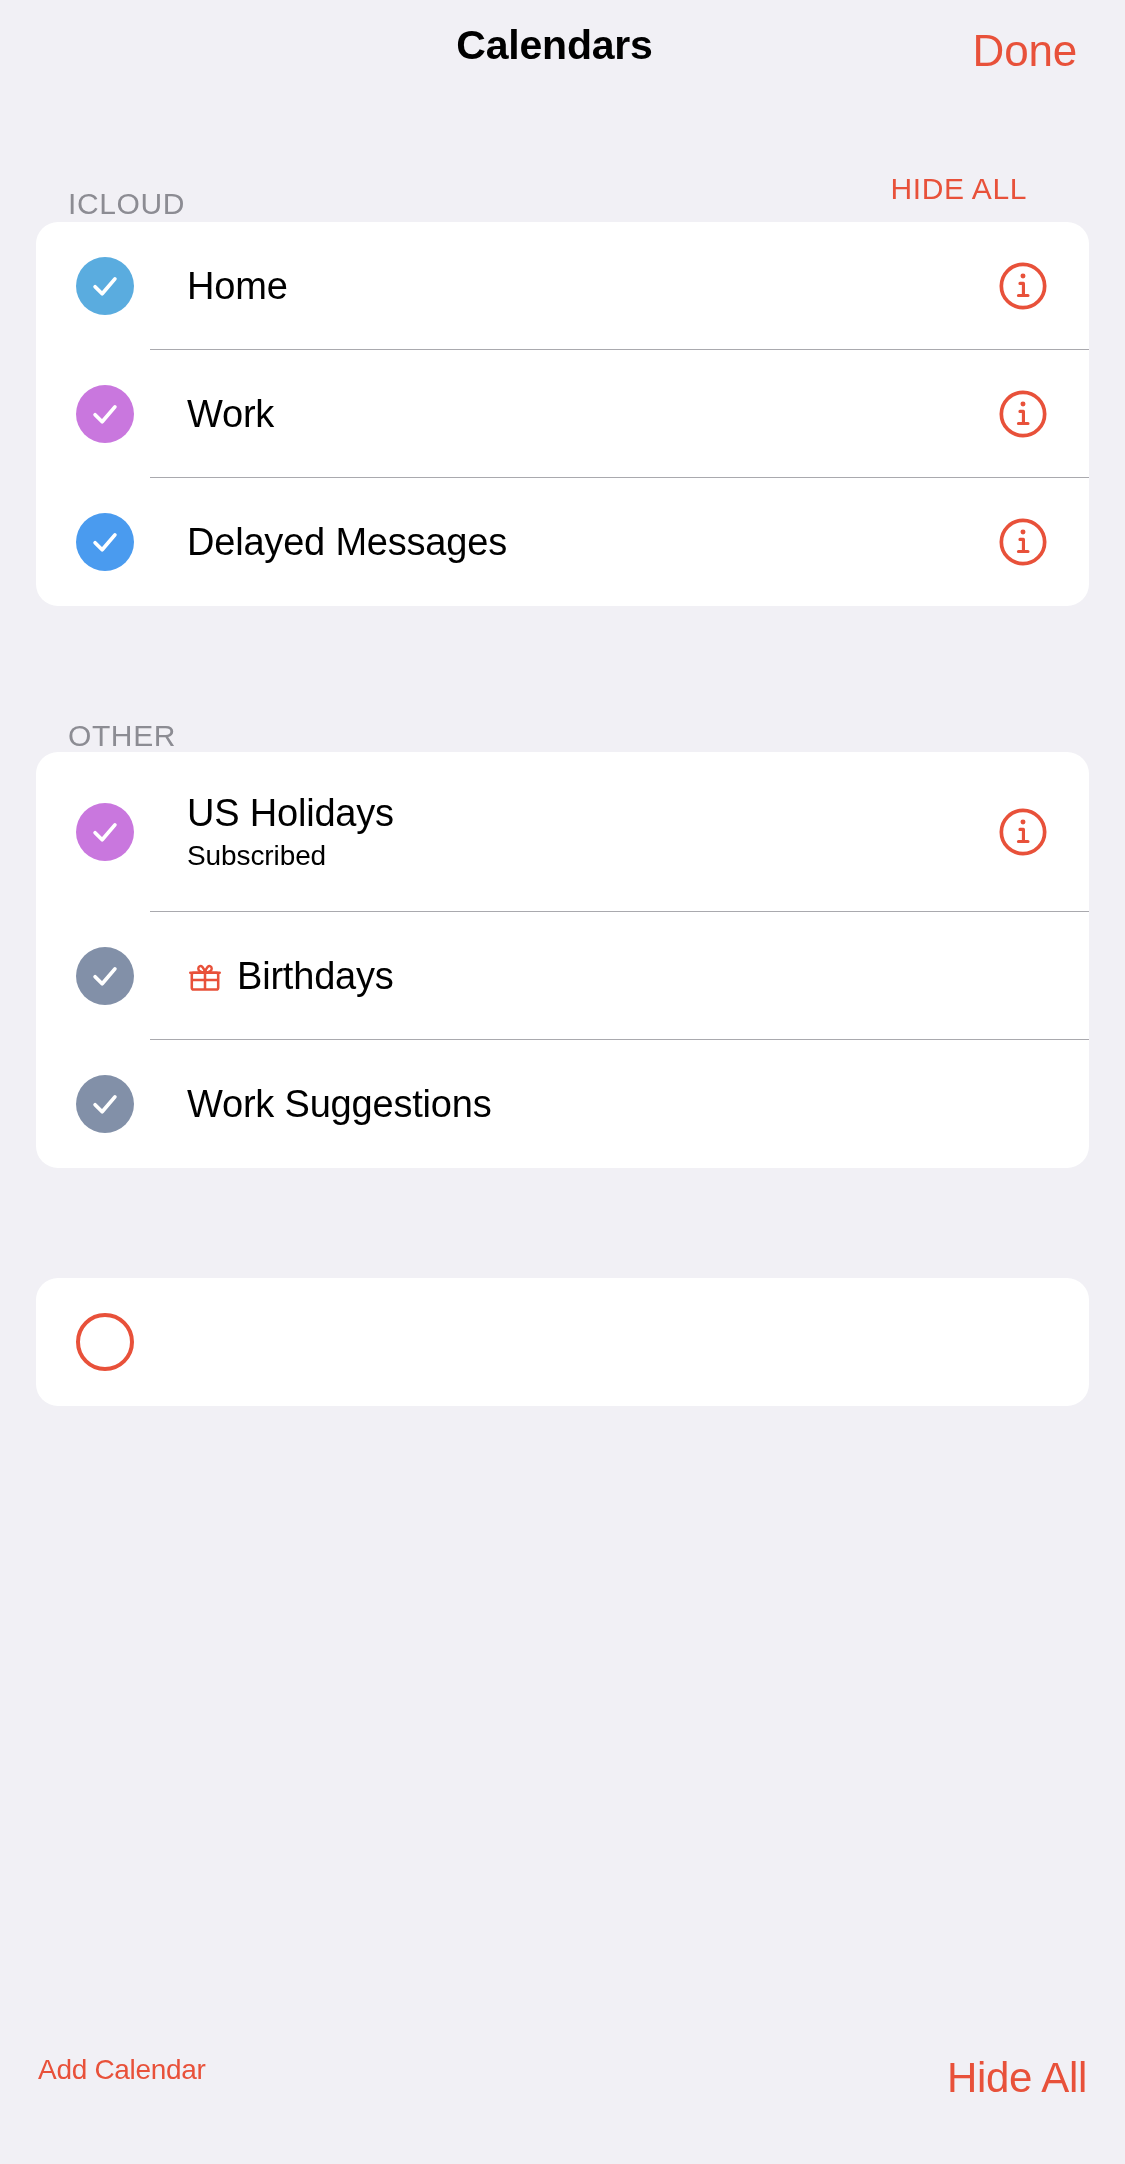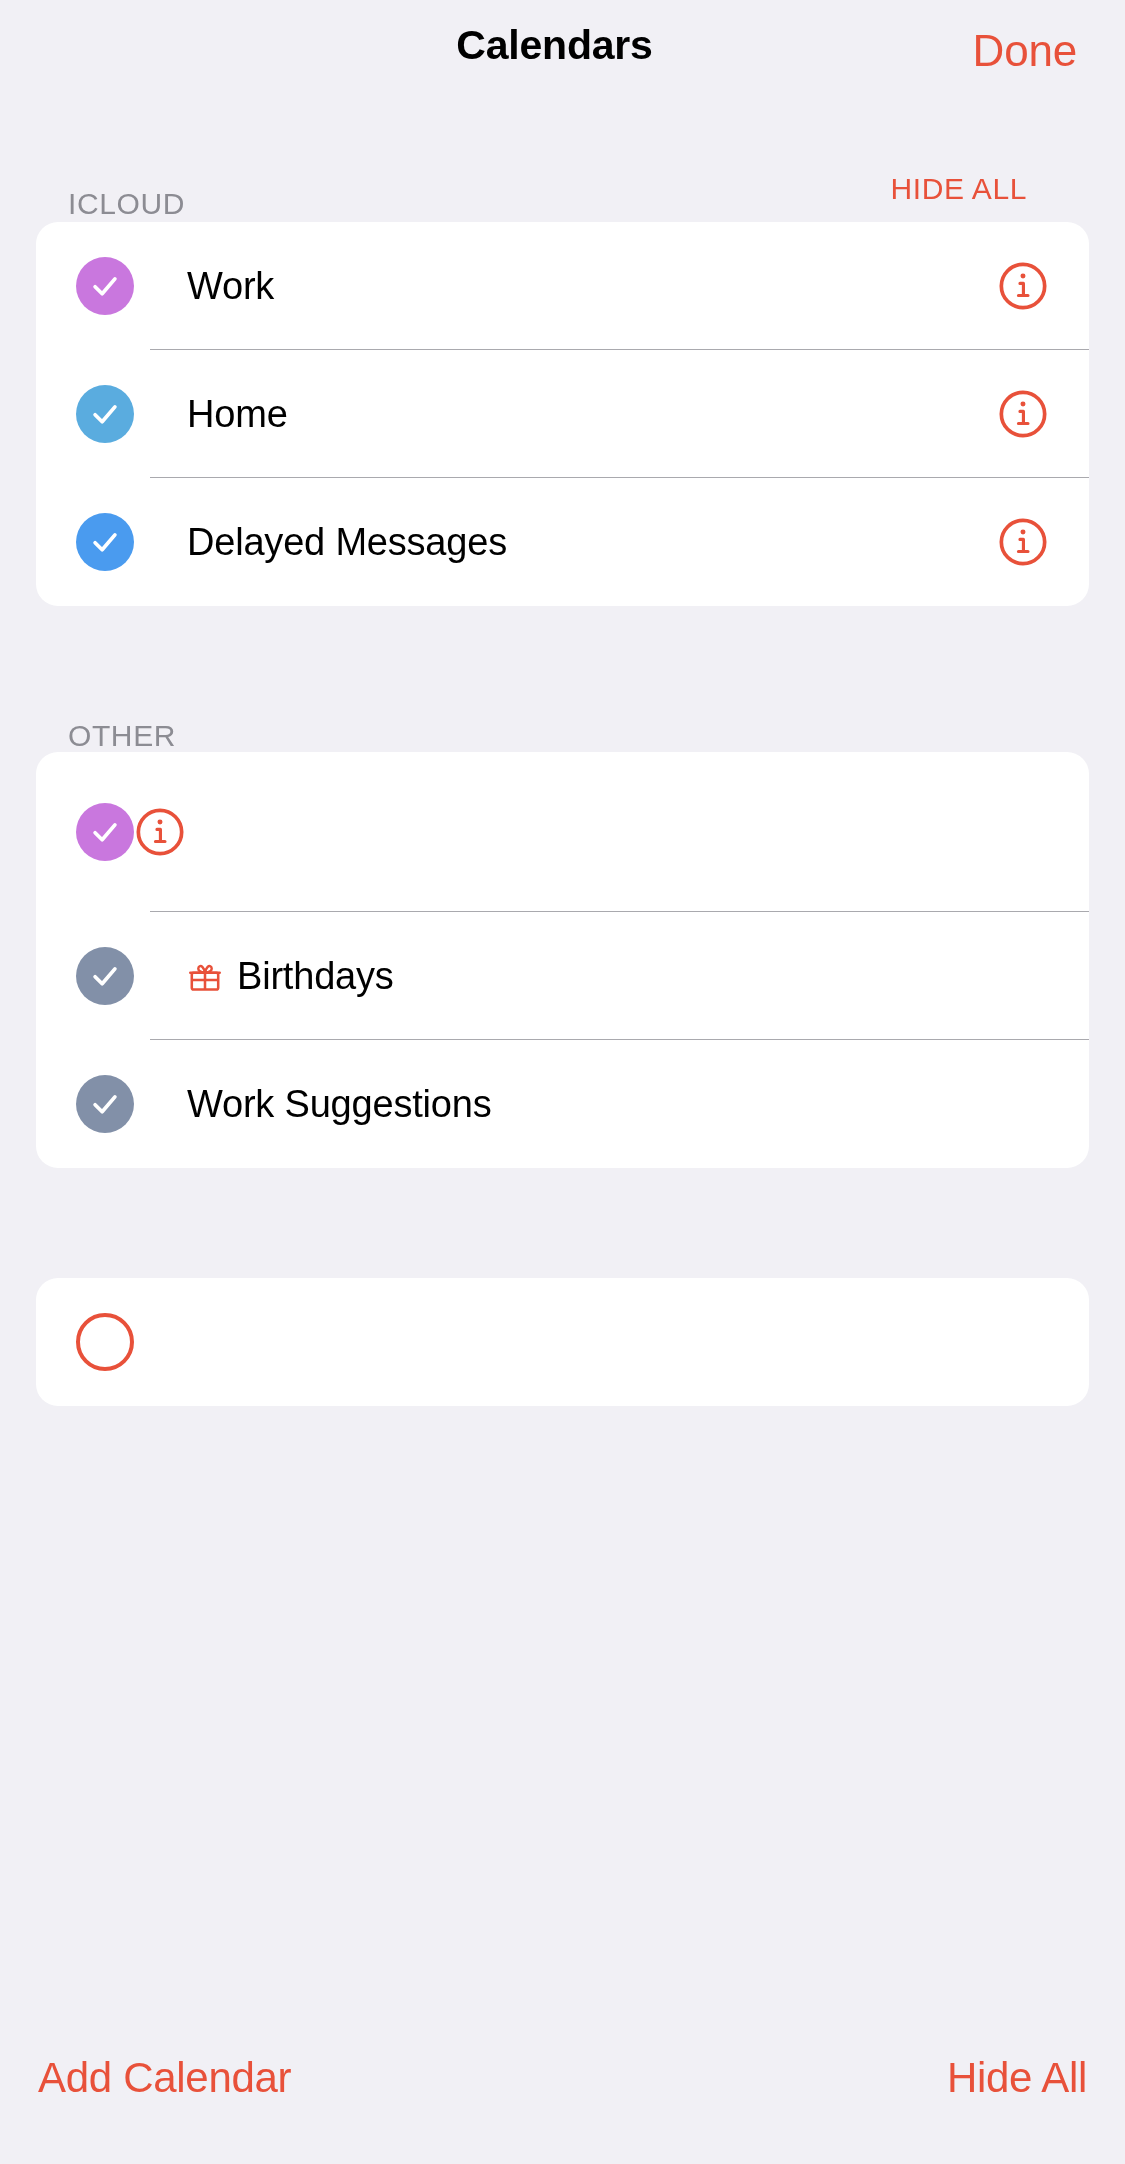--- a/index.html
+++ b/index.html
@@ -144,21 +144,21 @@
 
   
   .toolbar {
     position:absolute;
     left:0; bottom:0;
     width:1125px; height:144px;
   }
   .toolbar .tb-left {
     position:absolute;
     left:38px; top:34px;
-    font-size:42px;
+    font-size:28px;
     color:#E8513A;
     letter-spacing:-0.3px;
     cursor:pointer;
   }
   .toolbar .tb-right {
     position:absolute;
     right:38px; top:34px;
     font-size:42px;
     color:#E8513A;
     letter-spacing:-0.3px;
@@ -176,46 +176,46 @@
   </div>
 
   <div class="section-header" style="top:172px;">
     <div class="sh-title">ICLOUD</div>
     <div class="sh-action">HIDE ALL</div>
   </div>
 
   <div class="card" style="top:222px;">
 
     <div class="row">
-      <div class="check" style="background:#C977DE;">
-        <svg viewBox="0 0 24 24" fill="none" aria-hidden="true">
-            <path d="M5 12.5 L10 17.5 L19 7" stroke="#FFFFFF" stroke-width="2.6" stroke-linecap="round" stroke-linejoin="round"></path>
-          </svg>
-      </div>
-      <div class="row-texts">
-        <div class="row-title">Work</div>
+      <div class="check" style="background:#5AACDF;">
+        <svg viewBox="0 0 24 24" fill="none" aria-hidden="true">
+            <path d="M5 12.5 L10 17.5 L19 7" stroke="#FFFFFF" stroke-width="2.6" stroke-linecap="round" stroke-linejoin="round"></path>
+          </svg>
+      </div>
+      <div class="row-texts">
+        <div class="row-title">Home</div>
       </div>
       <div class="info-icon">
         <svg viewBox="0 0 24 24" fill="none" aria-hidden="true">
           <circle cx="12" cy="12" r="10" stroke="#E8513A" stroke-width="1.7"></circle>
           <circle cx="12" cy="7.4" r="1.15" fill="#E8513A"></circle>
           <path d="M10.6 10.8 H12.2 V16.4 M9.9 16.4 H14.3" stroke="#E8513A" stroke-width="1.45" stroke-linecap="round" stroke-linejoin="round"></path>
         </svg>
       </div>
       <div class="divider"></div>
     </div>
 
     <div class="row">
-      <div class="check" style="background:#5AACDF;">
-        <svg viewBox="0 0 24 24" fill="none" aria-hidden="true">
-            <path d="M5 12.5 L10 17.5 L19 7" stroke="#FFFFFF" stroke-width="2.6" stroke-linecap="round" stroke-linejoin="round"></path>
-          </svg>
-      </div>
-      <div class="row-texts">
-        <div class="row-title">Home</div>
+      <div class="check" style="background:#C977DE;">
+        <svg viewBox="0 0 24 24" fill="none" aria-hidden="true">
+            <path d="M5 12.5 L10 17.5 L19 7" stroke="#FFFFFF" stroke-width="2.6" stroke-linecap="round" stroke-linejoin="round"></path>
+          </svg>
+      </div>
+      <div class="row-texts">
+        <div class="row-title">Work</div>
       </div>
       <div class="info-icon">
         <svg viewBox="0 0 24 24" fill="none" aria-hidden="true">
           <circle cx="12" cy="12" r="10" stroke="#E8513A" stroke-width="1.7"></circle>
           <circle cx="12" cy="7.4" r="1.15" fill="#E8513A"></circle>
           <path d="M10.6 10.8 H12.2 V16.4 M9.9 16.4 H14.3" stroke="#E8513A" stroke-width="1.45" stroke-linecap="round" stroke-linejoin="round"></path>
         </svg>
       </div>
       <div class="divider"></div>
     </div>
@@ -244,20 +244,24 @@
     <div class="sh-title">OTHER</div>
   </div>
 
   <div class="card" style="top:752px;">
 
     <div class="row tall">
       <div class="check" style="background:#C977DE;">
         <svg viewBox="0 0 24 24" fill="none" aria-hidden="true">
             <path d="M5 12.5 L10 17.5 L19 7" stroke="#FFFFFF" stroke-width="2.6" stroke-linecap="round" stroke-linejoin="round"></path>
           </svg>
+      </div>
+      <div class="row-texts">
+        <div class="row-title">US Holidays</div>
+        <div class="row-sub">Subscribed</div>
       </div>
       <div class="info-icon">
         <svg viewBox="0 0 24 24" fill="none" aria-hidden="true">
           <circle cx="12" cy="12" r="10" stroke="#E8513A" stroke-width="1.7"></circle>
           <circle cx="12" cy="7.4" r="1.15" fill="#E8513A"></circle>
           <path d="M10.6 10.8 H12.2 V16.4 M9.9 16.4 H14.3" stroke="#E8513A" stroke-width="1.45" stroke-linecap="round" stroke-linejoin="round"></path>
         </svg>
       </div>
       <div class="divider"></div>
     </div>

